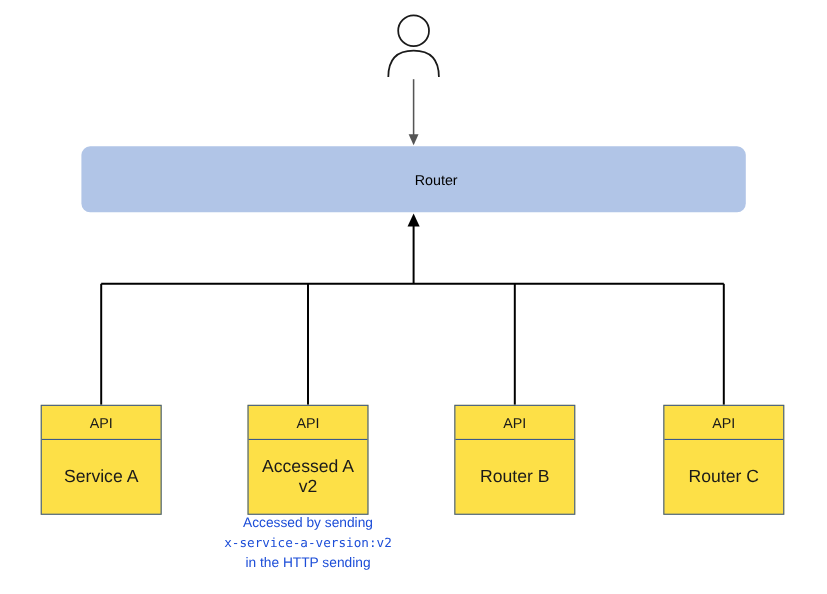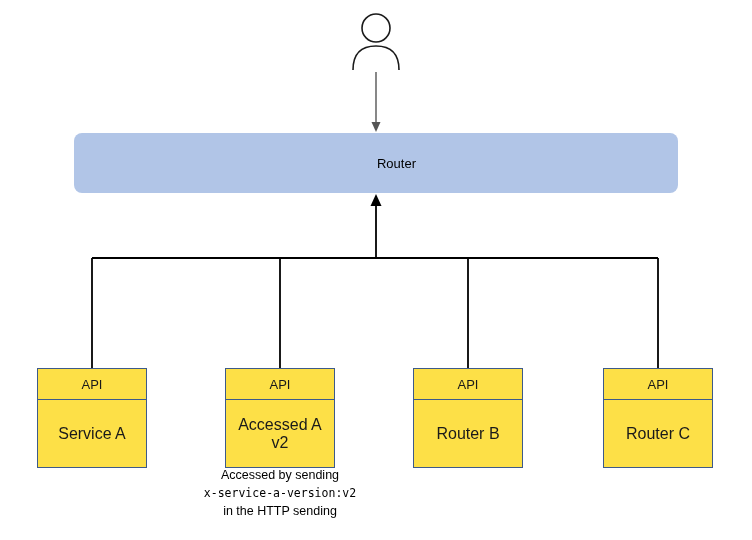--- a/index.html
+++ b/index.html
@@ -73,21 +73,21 @@
     padding: 0 4px;
     box-sizing: border-box;
   }
 
   .note {
     left: 176px;
     top: 466px;
     width: 208px;
     text-align: center;
     font-size: 12.5px;
-    color: #000000;
+    color: #1d4ed8;
     line-height: 18px;
   }
   .note .mono {
     font-family: "DejaVu Sans Mono", monospace;
     font-size: 11.5px;
   }
 
   svg.lines {
     left: 0;
     top: 0;

